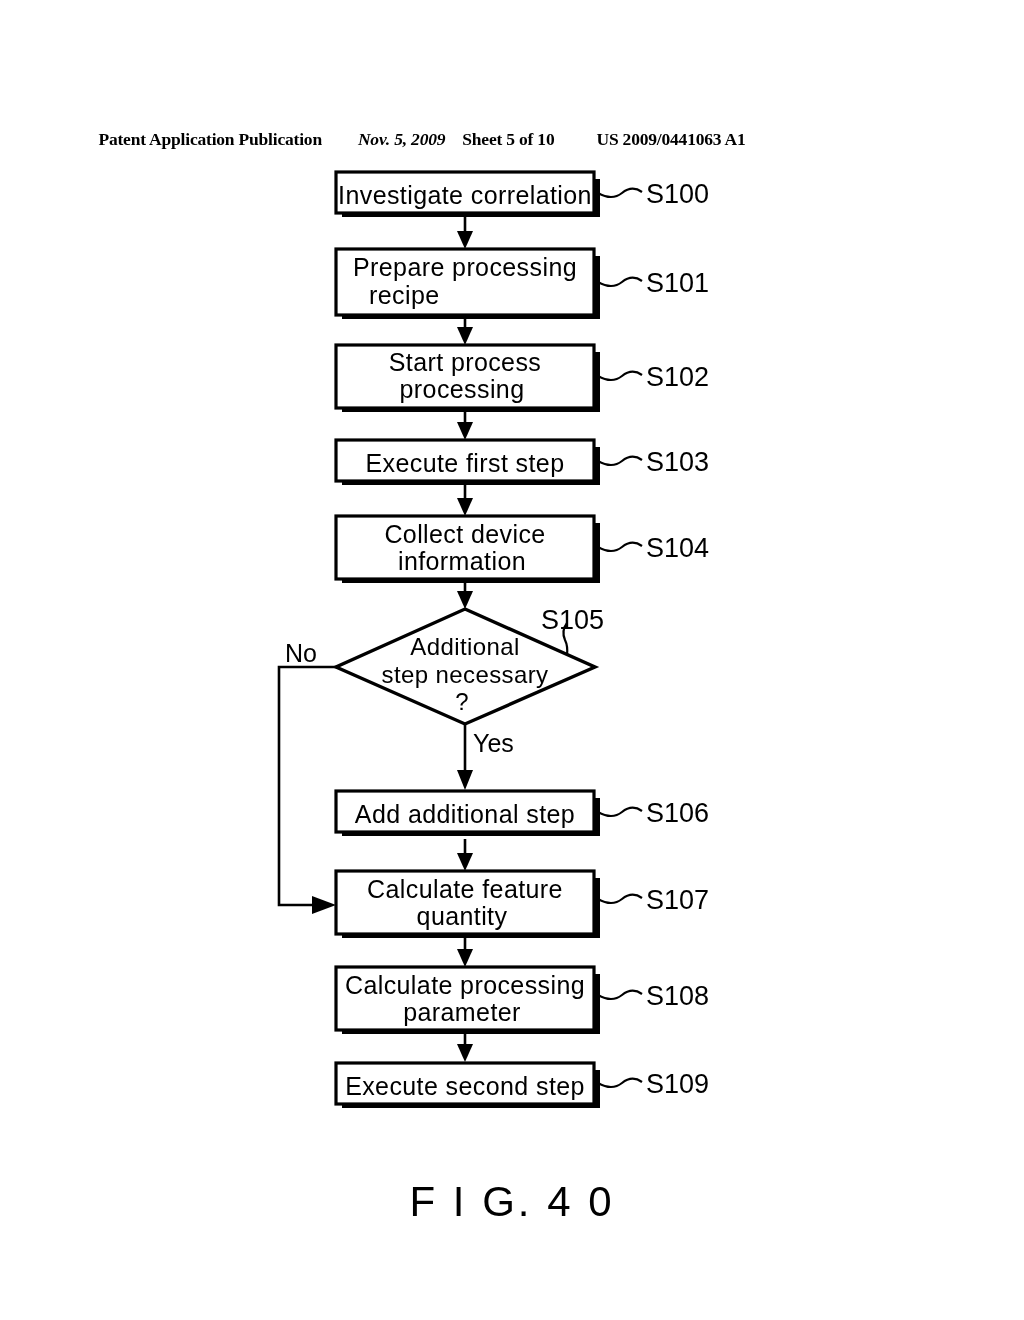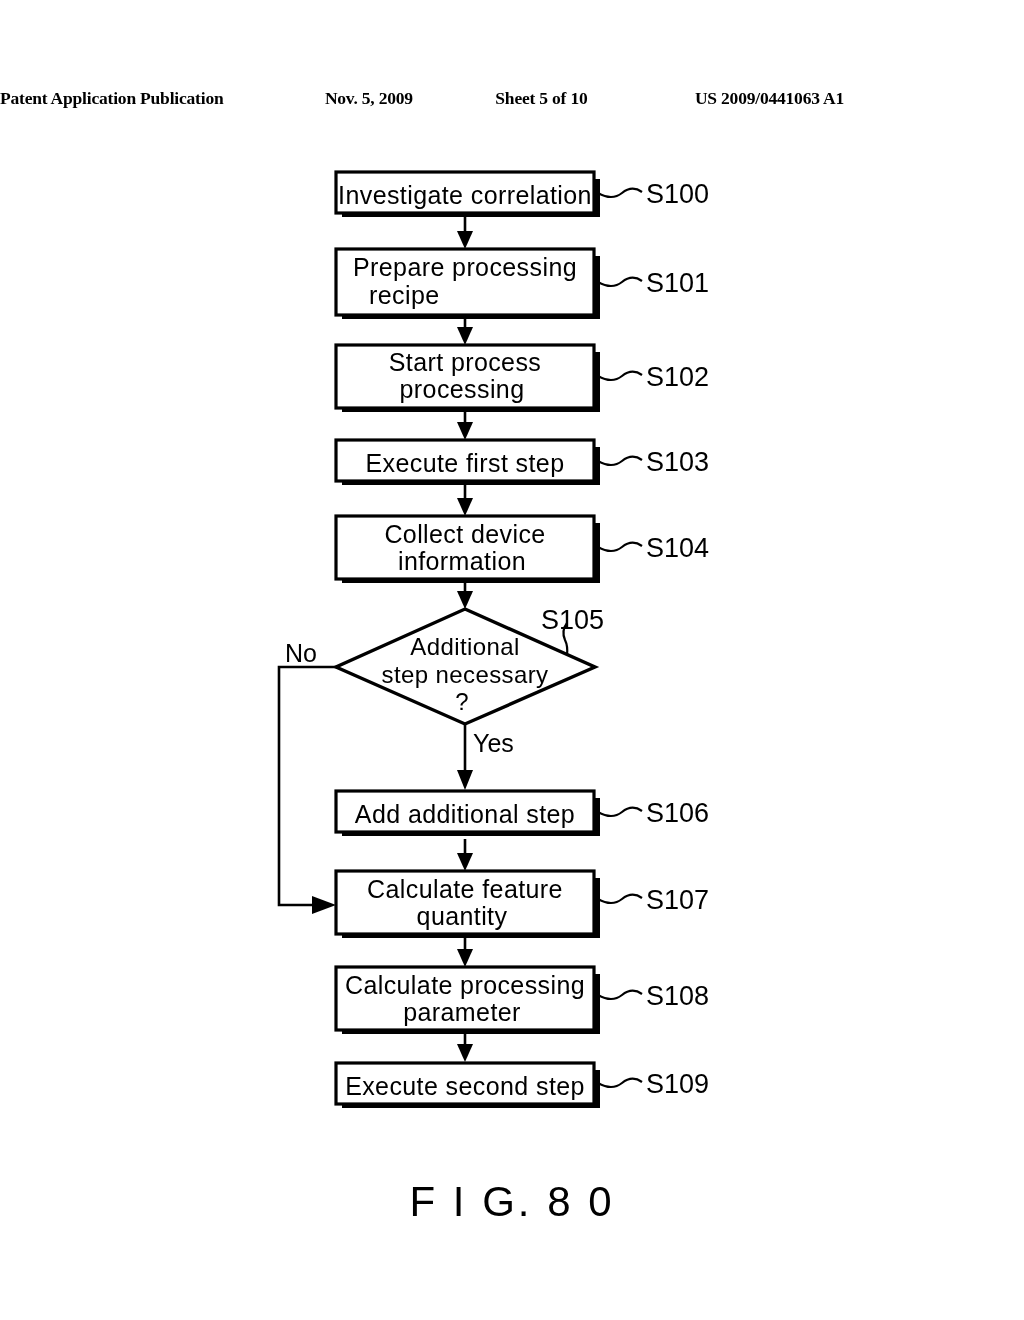--- a/index.html
+++ b/index.html
@@ -23,31 +23,31 @@
     background: #fff;
   }
   
   .header {
     position: absolute;
     left: 0;
     top: 88px;
     width: 844px;
     height: 26px;
     display: flex;
-    justify-content: space-between;
+    justify-content: center;
     align-items: baseline;
     font-family: "Liberation Serif", serif;
     font-weight: bold;
     font-size: 17.5px;
     letter-spacing: -0.2px;
     white-space: nowrap;
   }
   .header .h-pub      { margin-right: 36px; }
-  .header .h-date     { margin-right: 17px; }
-  .header .h-sheet    { margin-right: 42px; }
+  .header .h-date     { margin-right: 17px; font-style: italic; }
+  .header .h-sheet    { margin-right: 42px; margin-top: 41px; }
   .header .h-num      { }
 
   
   .fig-caption {
     position: absolute;
     left: 0;
     top: 1178px;
     width: 1024px;
     text-align: center;
     font-family: "Liberation Sans", sans-serif;
@@ -262,15 +262,15 @@
     <g>
       <rect class="box-shadow" x="342" y="1070" width="258" height="38"></rect>
       <rect class="box-rect" x="336" y="1063" width="258" height="41"></rect>
       <text class="boxtext" x="465" y="1095" text-anchor="middle">Execute  second  step</text>
       <path class="leadline" d="M 598 1083 q 14 8 24 0 q 10 -8 20 -1"></path>
       <text class="steplabel" x="646" y="1093">S109</text>
     </g>
 
   </svg>
 
-  <div class="fig-caption">F I G. 8 0</div>
+  <div class="fig-caption">F I G. 4 0</div>
 
 </div>
 
 </body></html>

